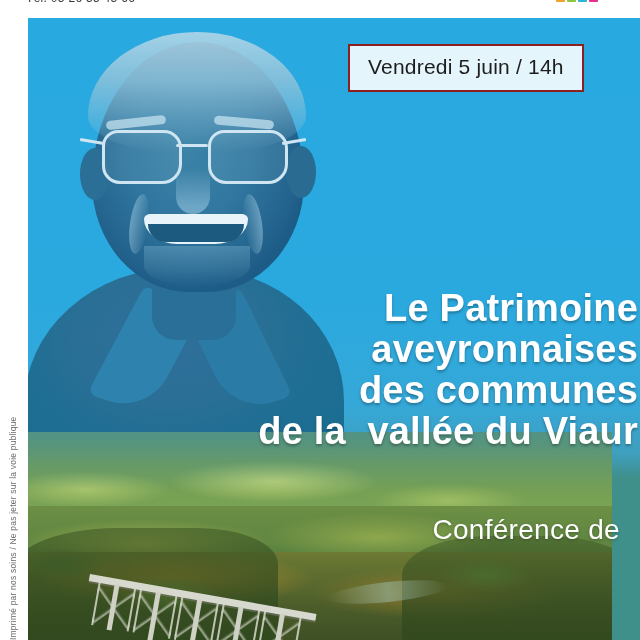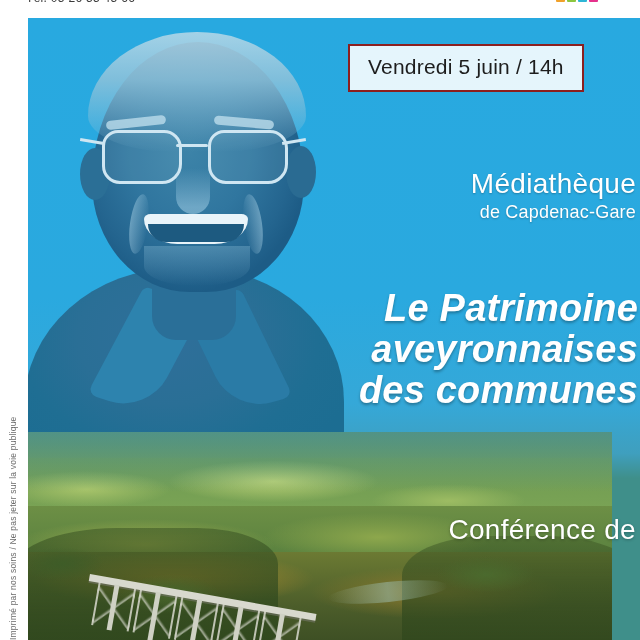--- a/index.html
+++ b/index.html
@@ -483,25 +483,25 @@
     top: 270px;
     width: 460px;
     text-align: right;
     color: #ffffff;
     font-weight: bold;
     font-size: 38px;
     line-height: 41px;
     letter-spacing: .2px;
     text-shadow: 0 2px 3px rgba(0,0,0,.30);
   }
-  .maintitle .line { white-space: pre; display: block; font-style: italic; }
+  .maintitle .line { white-space: pre; display: block; }
 
   .speaker {
     position: absolute;
-    right: 28px;
+    right: 44px;
     top: 492px;
     text-align: center;
     color: #ffffff;
     font-size: 28px;
     line-height: 40px;
     letter-spacing: .3px;
     text-shadow: 0 1px 3px rgba(0,0,0,.28);
   }
 </style>
 </head>
@@ -574,29 +574,26 @@
         <div class="pier" style="left:68px; height:50px;"></div>
         <div class="pier" style="left:110px; height:52px;"></div>
         <div class="pier" style="left:152px; height:48px;"></div>
         <div class="pier" style="left:194px; height:44px;"></div>
       </div>
       <div class="haze"></div>
     </div>
 
     <div class="date-box">Vendredi 5 juin / 14h</div>
 
-    <div class="venue">
-      <div class="venue-1">Médiathèque</div>
-      <div class="venue-2">de Capdenac-Gare</div>
-    </div>
 
     <div class="maintitle">
       <span class="line">Le Patrimoine</span>
       <span class="line">aveyronnaises</span>
       <span class="line">des communes</span>
+      <span class="line">de la  vallée du Viaur</span>
     </div>
 
     <div class="speaker">
       <div>Conférence de</div>
     </div>
   </div>
 
   <div class="legal-vertical">Imprimé par nos soins / Ne pas jeter sur la voie publique</div>
 </div>
 

